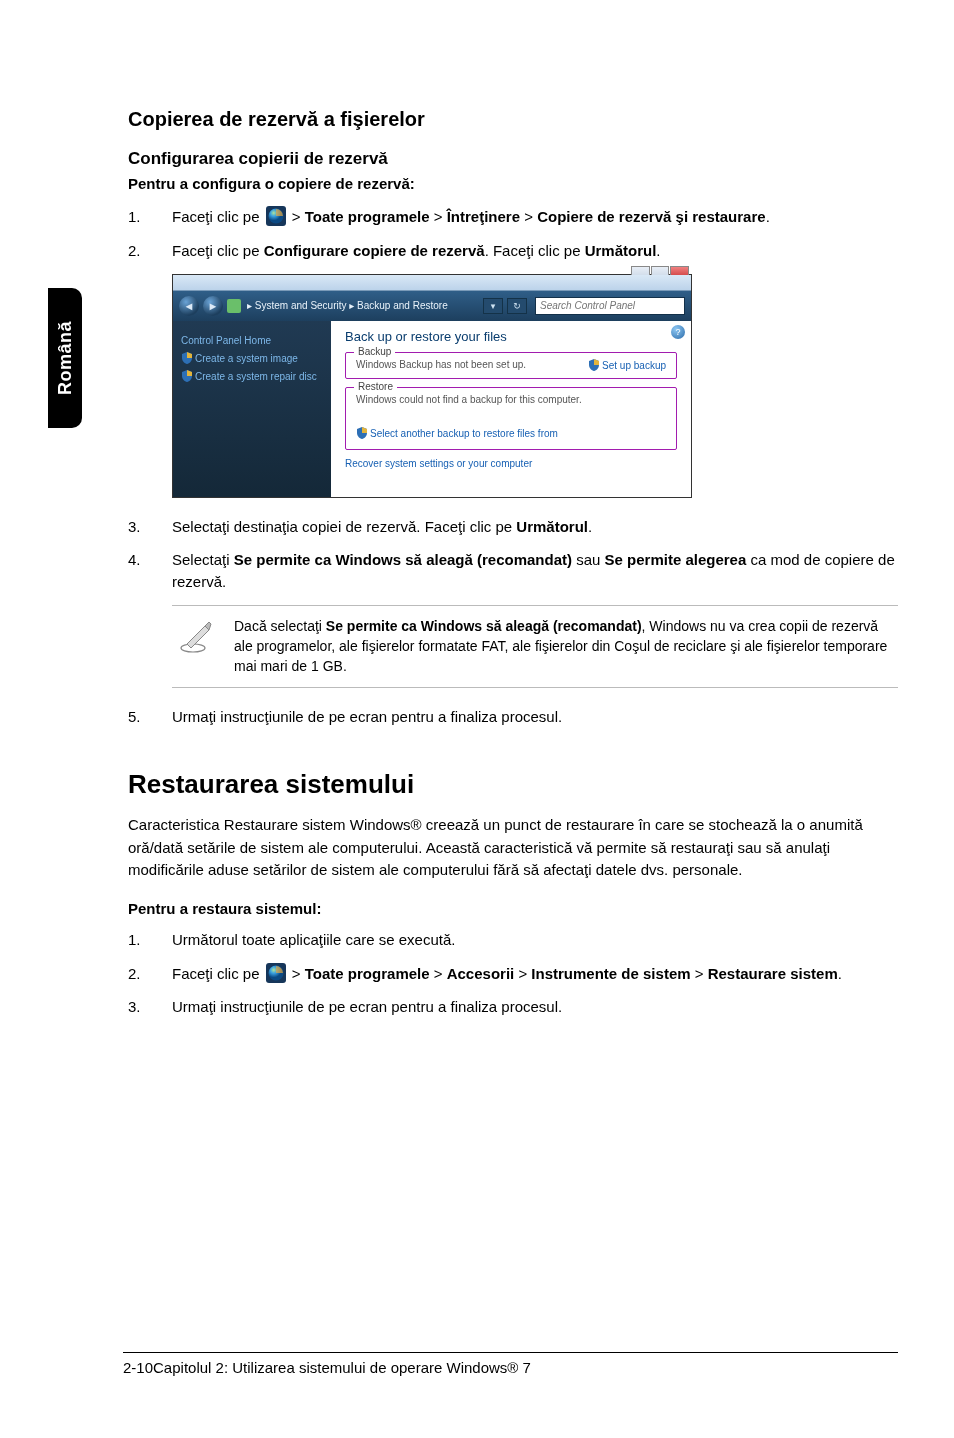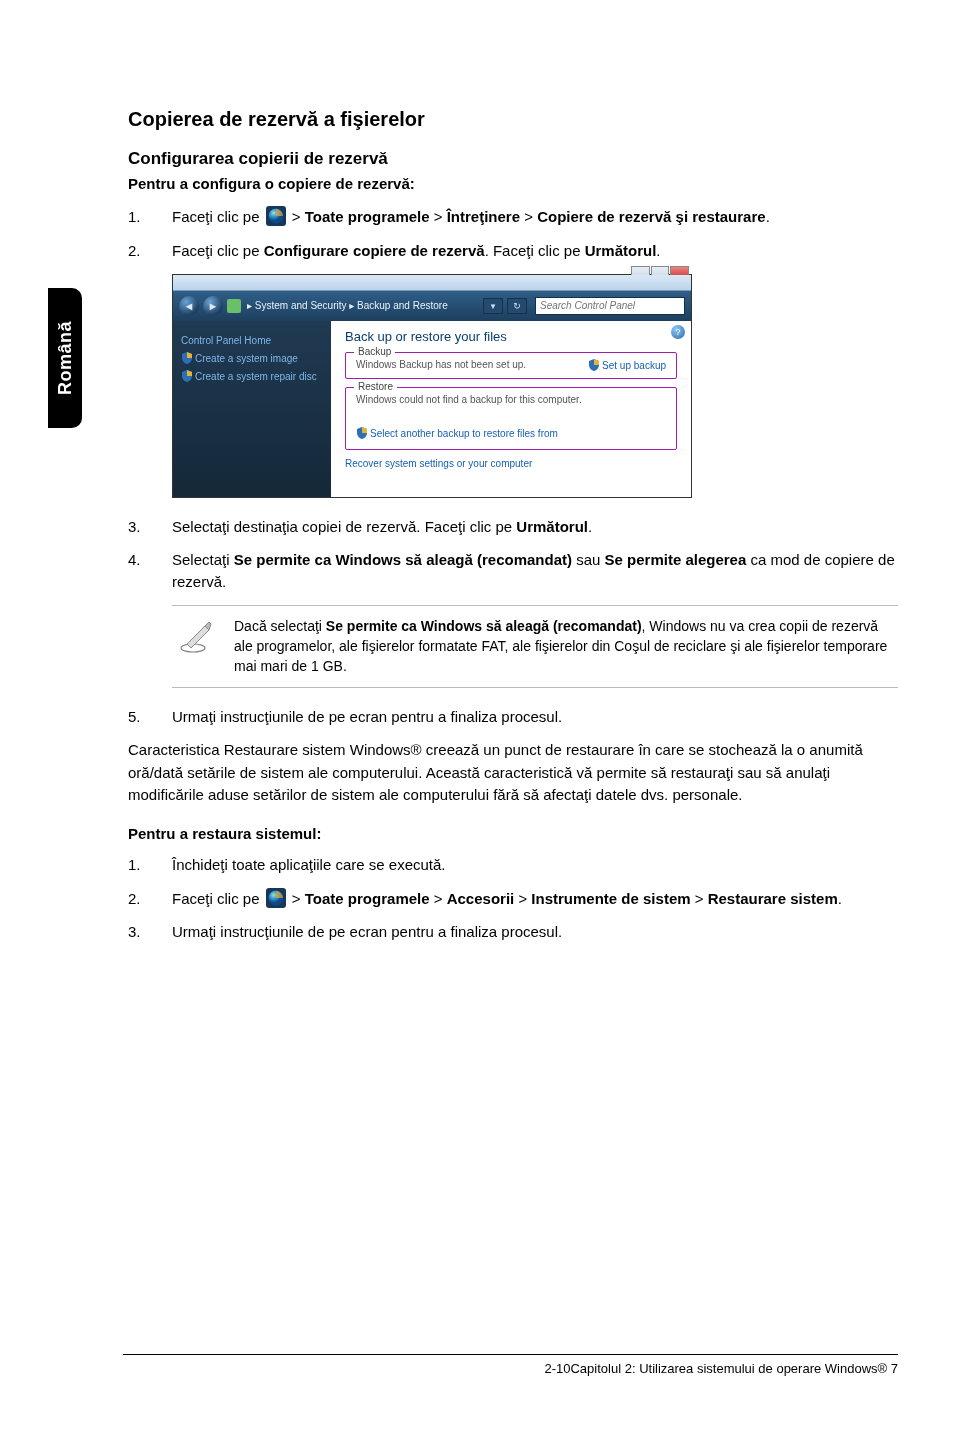--- a/index.html
+++ b/index.html
@@ -119,22 +119,22 @@
   }
   .note .pen { width:42px; flex:0 0 42px; display:flex; align-items:flex-start; justify-content:center; padding-top:2px; }
   .note .pen svg { width:36px; height:36px; }
   .note .txt { font-size:14px; line-height:1.45; }
   h1.big { font-size:26px; font-weight:bold; margin: 42px 0 14px 0; }
   p.para { font-size:15px; line-height:1.5; margin-bottom:18px; }
   .restore-lead { font-size:15px; font-weight:bold; margin: 18px 0 12px 0; }
   .footer {
     position:absolute; left:123px; right:56px; bottom:62px;
     border-top:1px solid #000; padding-top:6px;
-    display:flex; justify-content:flex-end;
-    font-size:13px;
+    display:flex; justify-content:flex-start;
+    font-size:15px;
   }
 </style>
 </head>
 <body>
 
 <div class="side-tab">
   <span>Română</span>
 </div>
 
 <div class="page">
@@ -249,28 +249,29 @@
     </div>
   </div>
 
   <ol class="steps">
     <li>
       <span class="num">5.</span>
       <span class="body">Urmaţi instrucţiunile de pe ecran pentru a finaliza procesul.</span>
     </li>
   </ol>
 
+  <h1 class="big">Restaurarea sistemului</h1>
   <p class="para">Caracteristica Restaurare sistem Windows® creează un punct de restaurare în care se stochează la o anumită oră/dată setările de sistem ale computerului. Această caracteristică vă permite să restauraţi sau să anulaţi modificările aduse setărilor de sistem ale computerului fără să afectaţi datele dvs. personale.</p>
 
   <p class="restore-lead">Pentru a restaura sistemul:</p>
 
   <ol class="steps">
     <li>
       <span class="num">1.</span>
-      <span class="body">Închideţi toate aplicaţiile care se execută.</span>
+      <span class="body">Următorul toate aplicaţiile care se execută.</span>
     </li>
     <li>
       <span class="num">2.</span>
       <span class="body">
         <span>Faceţi clic pe </span><span class="start-orb"><svg viewBox="0 0 20 20">
               <rect width="20" height="20" rx="3" fill="#16365a"></rect>
               <circle cx="10" cy="10" r="7.5" fill="url(#g2)"></circle>
               <defs>
                 <radialGradient id="g2" cx="35%" cy="30%">
                   <stop offset="0%" stop-color="#aee59a"></stop>

